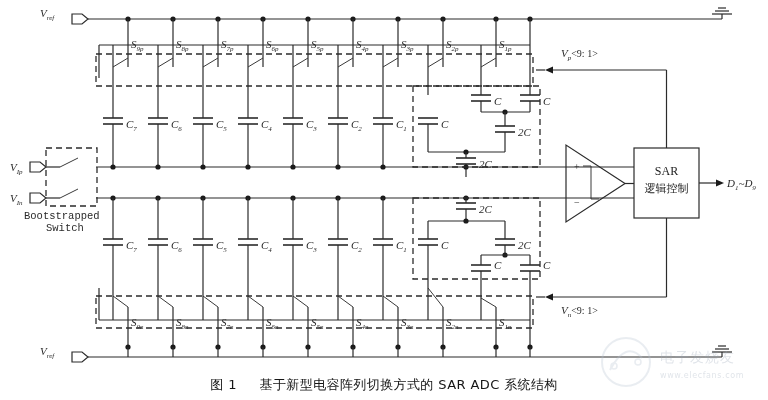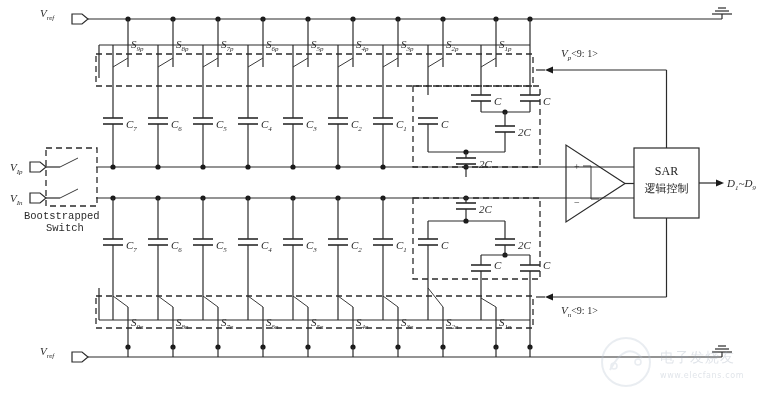--- a/index.html
+++ b/index.html
@@ -588,14 +588,19 @@
     <g>
       <circle cx="26" cy="30" r="24" fill="none" stroke="#b9c4d2" stroke-width="2"></circle>
       <path d="M10 38 Q26 8 42 26" fill="none" stroke="#b9c4d2" stroke-width="2"></path>
       <circle cx="14" cy="34" r="3" fill="none" stroke="#b9c4d2" stroke-width="1.6"></circle>
       <circle cx="38" cy="30" r="3" fill="none" stroke="#b9c4d2" stroke-width="1.6"></circle>
     </g>
     <text class="wm-text" x="60" y="30">电子发烧友</text>
     <text class="wm-url" x="60" y="46">www.elecfans.com</text>
   </svg>
 
+  <div class="caption">
+    <span class="cap-num">图 1</span>
+    <span>&nbsp;&nbsp;&nbsp;</span>
+    <span>基于新型电容阵列切换方式的 SAR ADC 系统结构</span>
+  </div>
 
 </div>
 
 </body></html>

